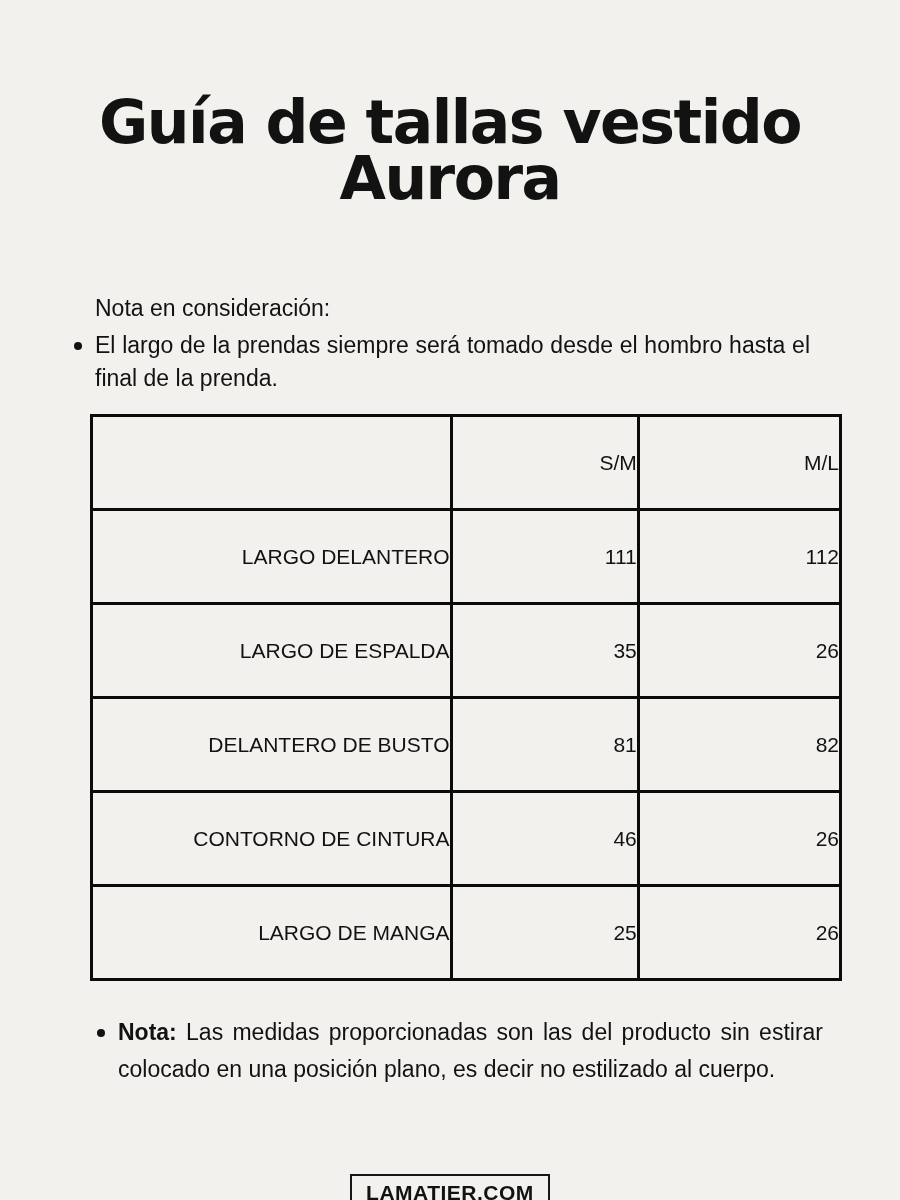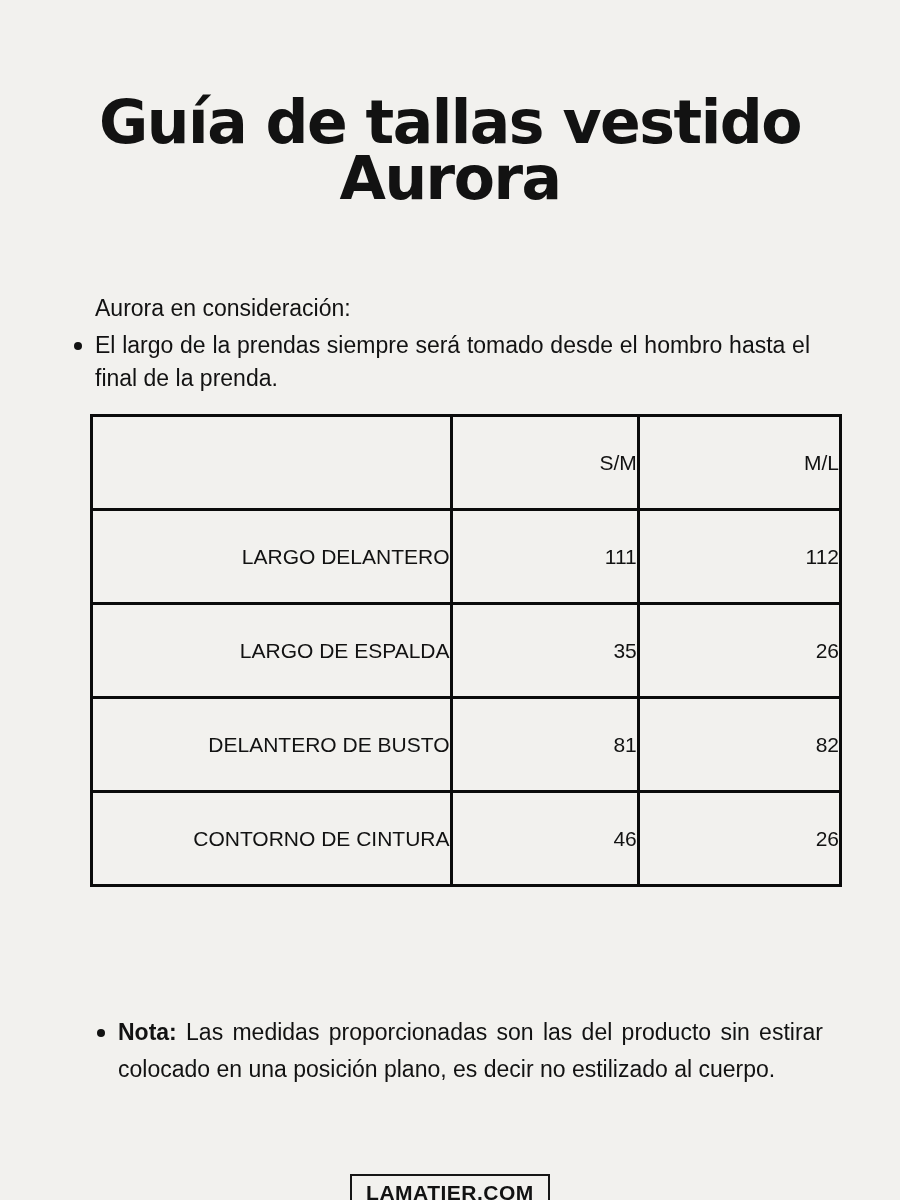--- a/index.html
+++ b/index.html
@@ -127,21 +127,21 @@
     background: transparent;
     margin-top: 40px;
   }
 </style>
 </head>
 <body>
 
 <h1 class="title">Guía de tallas vestido Aurora</h1>
 
 <div class="considerations">
-  <div class="considerations-heading">Aurora en consideración:</div>
+  <div class="considerations-heading">Nota en consideración:</div>
   <ul class="bullet-list">
     <li>El largo de la prendas siempre será tomado desde el hombro hasta el final de la prenda.</li>
   </ul>
 </div>
 
 <table class="size-table">
   <colgroup>
     <col class="c-label">
     <col class="c-sm">
     <col class="c-ml">
@@ -167,20 +167,25 @@
     <tr>
       <td>DELANTERO DE BUSTO</td>
       <td>81</td>
       <td>82</td>
     </tr>
     <tr>
       <td>CONTORNO DE CINTURA</td>
       <td>46</td>
       <td>26</td>
     </tr>
+    <tr>
+      <td>LARGO DE MANGA</td>
+      <td>25</td>
+      <td>26</td>
+    </tr>
   </tbody>
 </table>
 
 <div class="note">
   <div class="note-item">
     <span class="note-label">Nota:</span><span> Las medidas proporcionadas son las del producto sin estirar colocado en una posición plano, es decir no estilizado al cuerpo.</span>
   </div>
 </div>
 
 <div class="footer">

